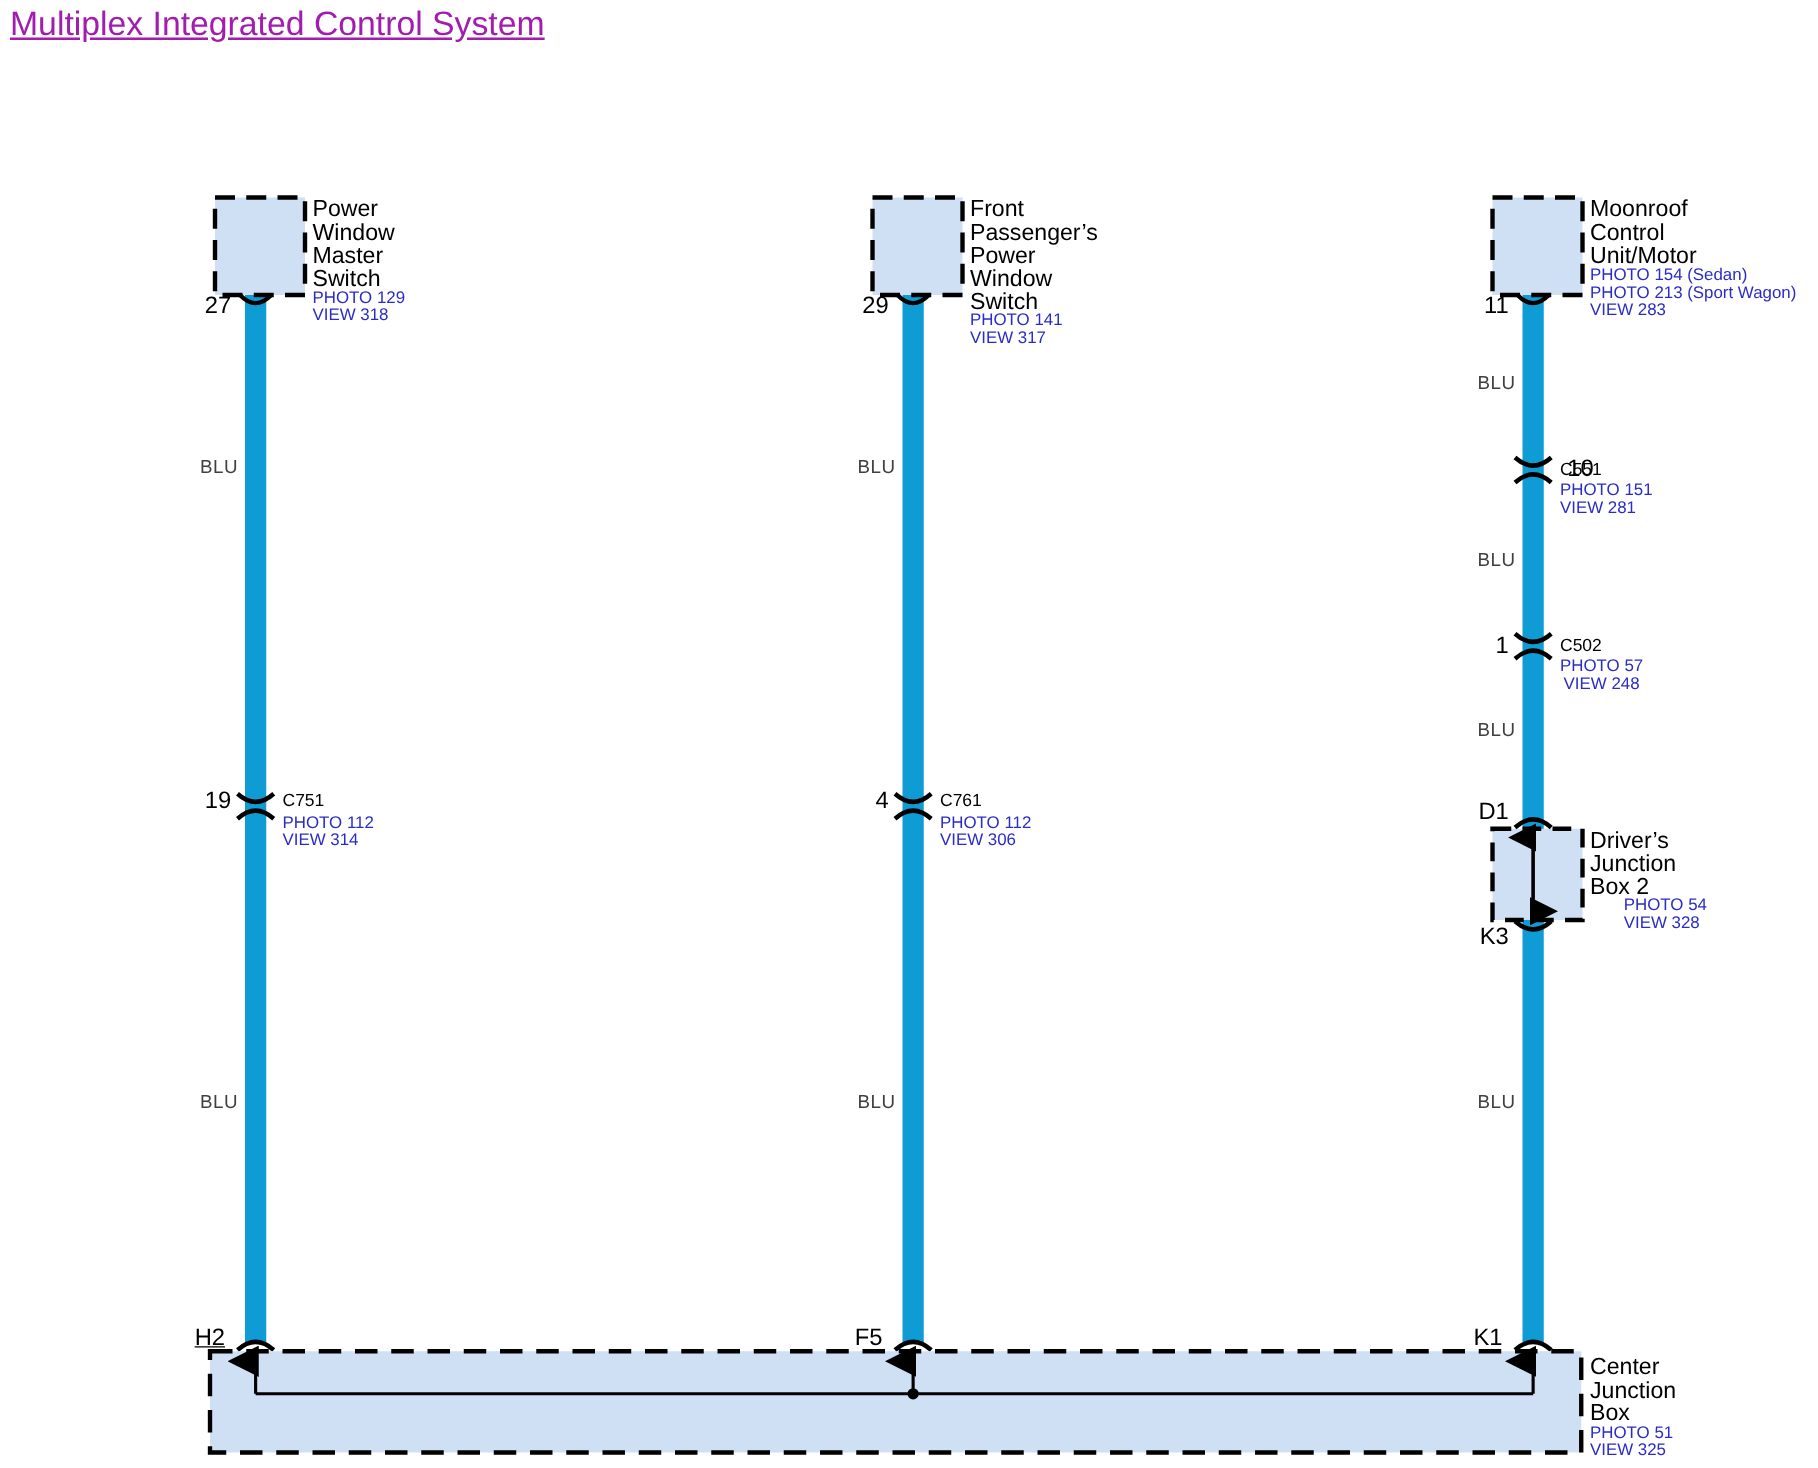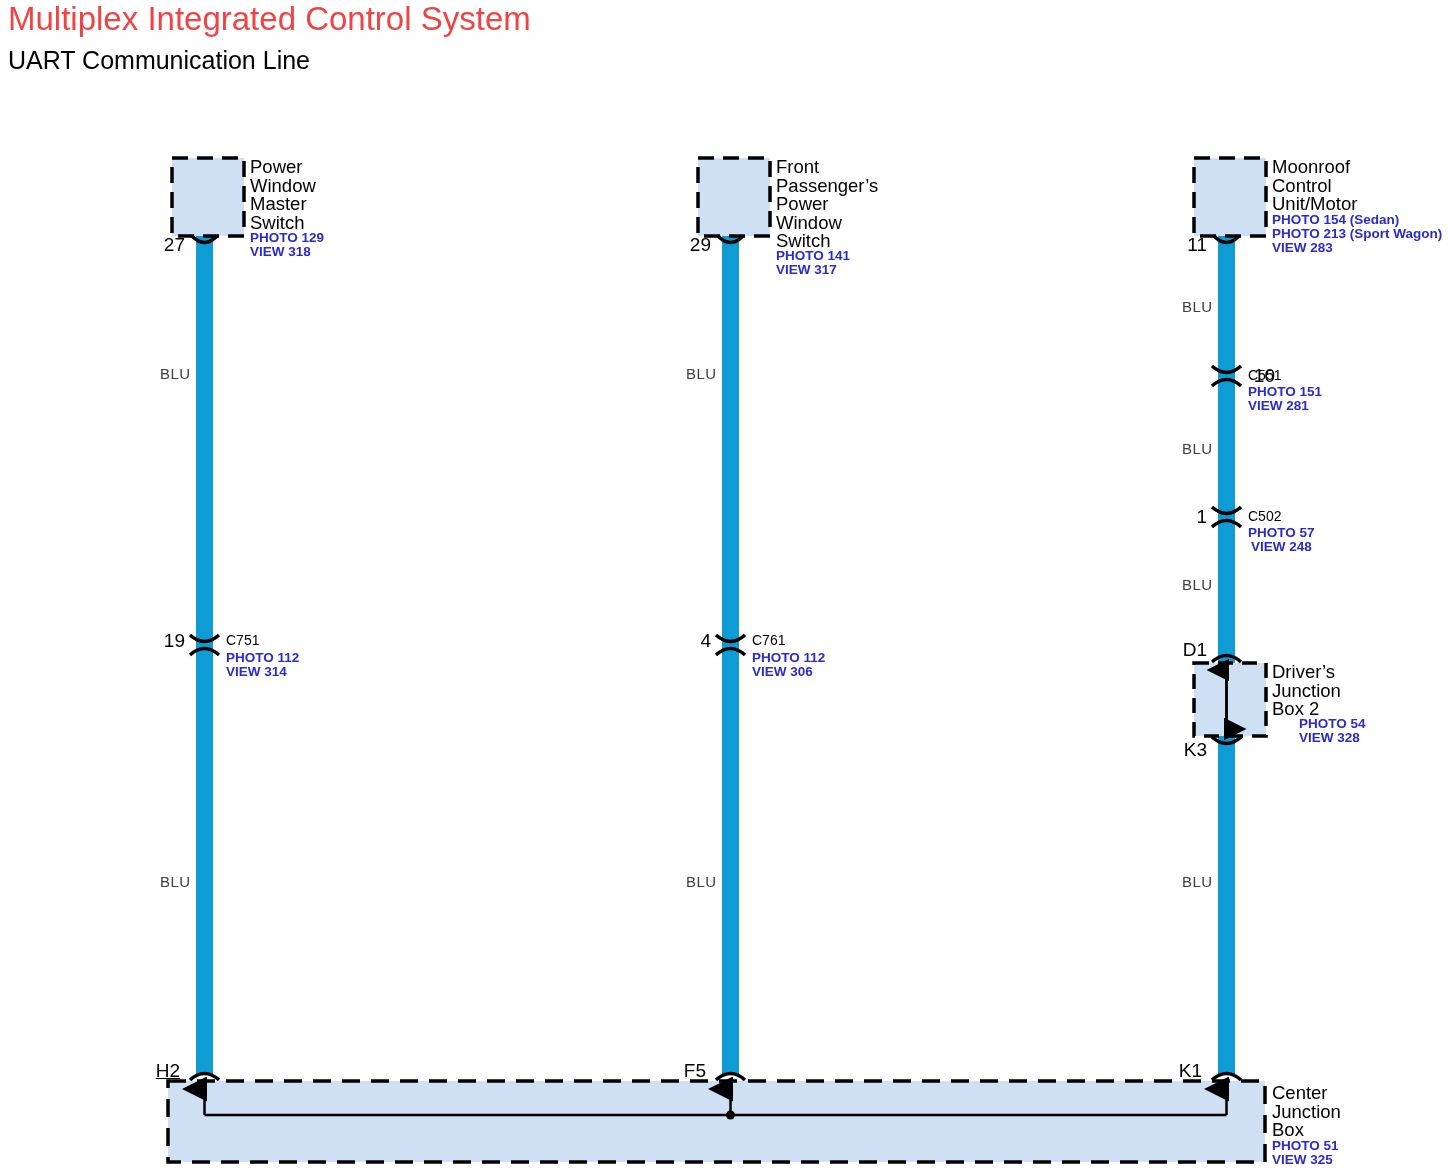--- a/index.html
+++ b/index.html
@@ -20,24 +20,25 @@
     left: 0; top: 0;
     width: 1454px;
     height: 1174px;
   }
   .titleblock {
     position: absolute;
     left: 8px;
     top: 2px;
   }
   .title-main {
-    font-size: 33px;
+    font-size: 27px;
     line-height: 34px;
-    color: #ef4444;
+    color: #a21caf;
     white-space: nowrap;
+    text-decoration: underline;
   }
   .title-sub {
     font-size: 25px;
     line-height: 32px;
     color: #000;
     white-space: nowrap;
     margin-top: 8px;
   }
   .lbl {
     position: absolute;
@@ -48,21 +49,20 @@
     font-size: 18.5px;
     line-height: 18.5px;
     color: #000;
     white-space: pre-line;
   }
   .ref {
     font-size: 13.5px;
     line-height: 14px;
     color: #2b2bc8;
     white-space: pre-line;
-    font-weight: bold;
   }
   .pin {
     font-size: 19px;
     line-height: 19px;
     color: #000;
     text-align: right;
   }
   .conn-name {
     font-size: 14px;
     line-height: 19px;
@@ -75,21 +75,20 @@
     letter-spacing: 0.4px;
   }
 </style>
 </head>
 <body>
 
 <div id="canvas">
 
   <div class="titleblock">
     <div class="title-main">Multiplex Integrated Control System</div>
-    <div class="title-sub">UART Communication Line</div>
   </div>
 
   <svg width="1454" height="1174" style="position:absolute;left:0;top:0;">
 
     <rect x="196" y="235" width="17" height="840" fill="#0f9cd4"></rect>
 
     <rect x="172" y="158" width="72" height="78" fill="#cfe0f5" stroke="#000" stroke-width="3.5" stroke-dasharray="16,9"></rect>
 
     <path d="M 192 236 Q 204.5 249 217 236" fill="none" stroke="#000" stroke-width="3.5"></path>
 

